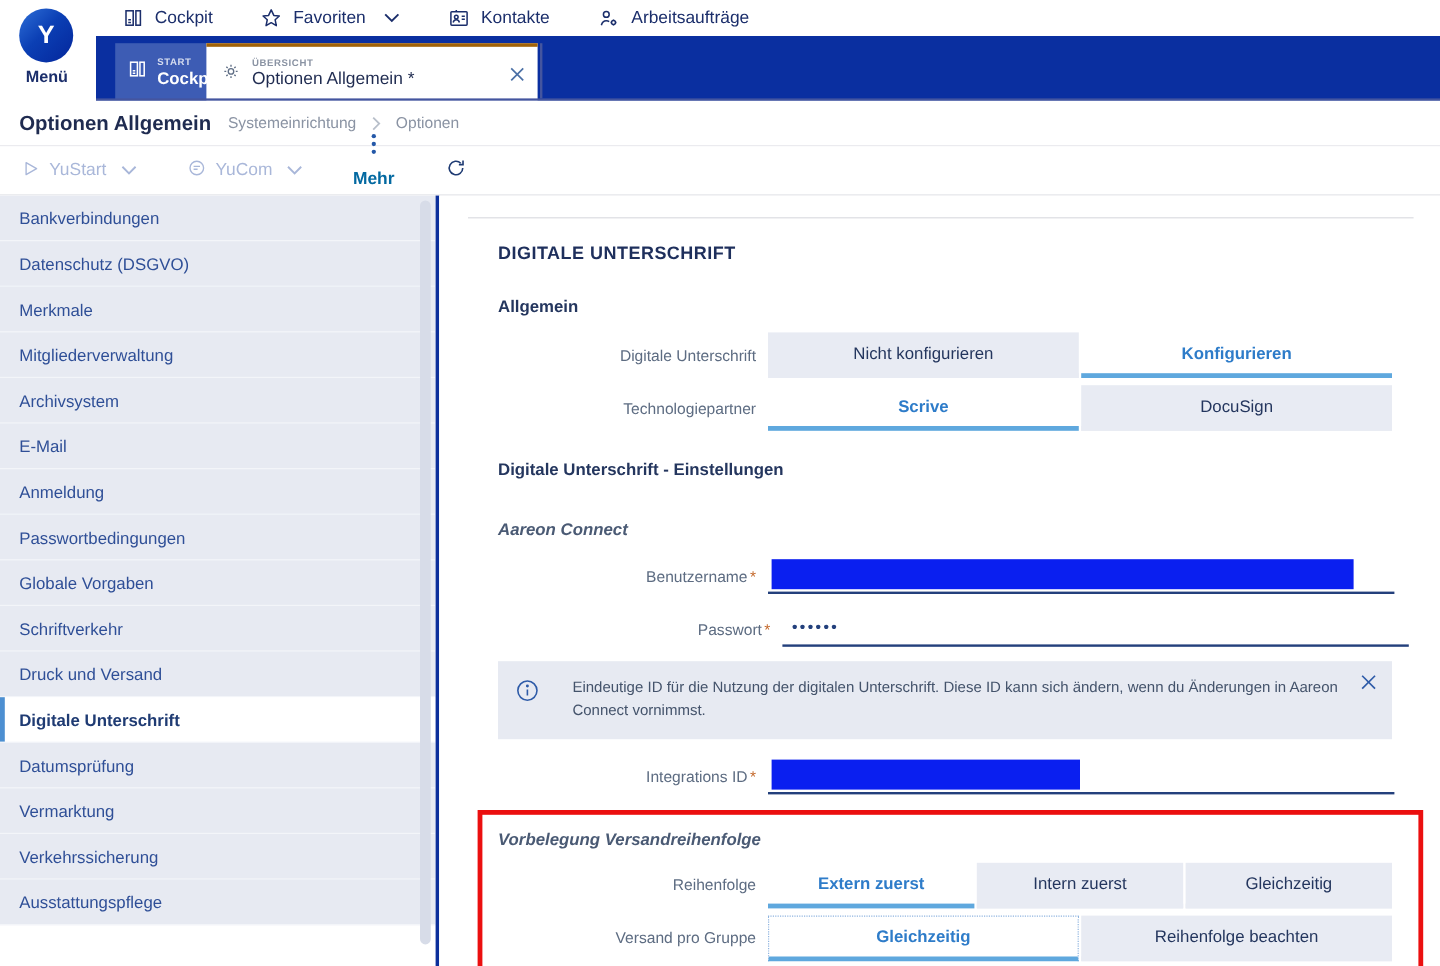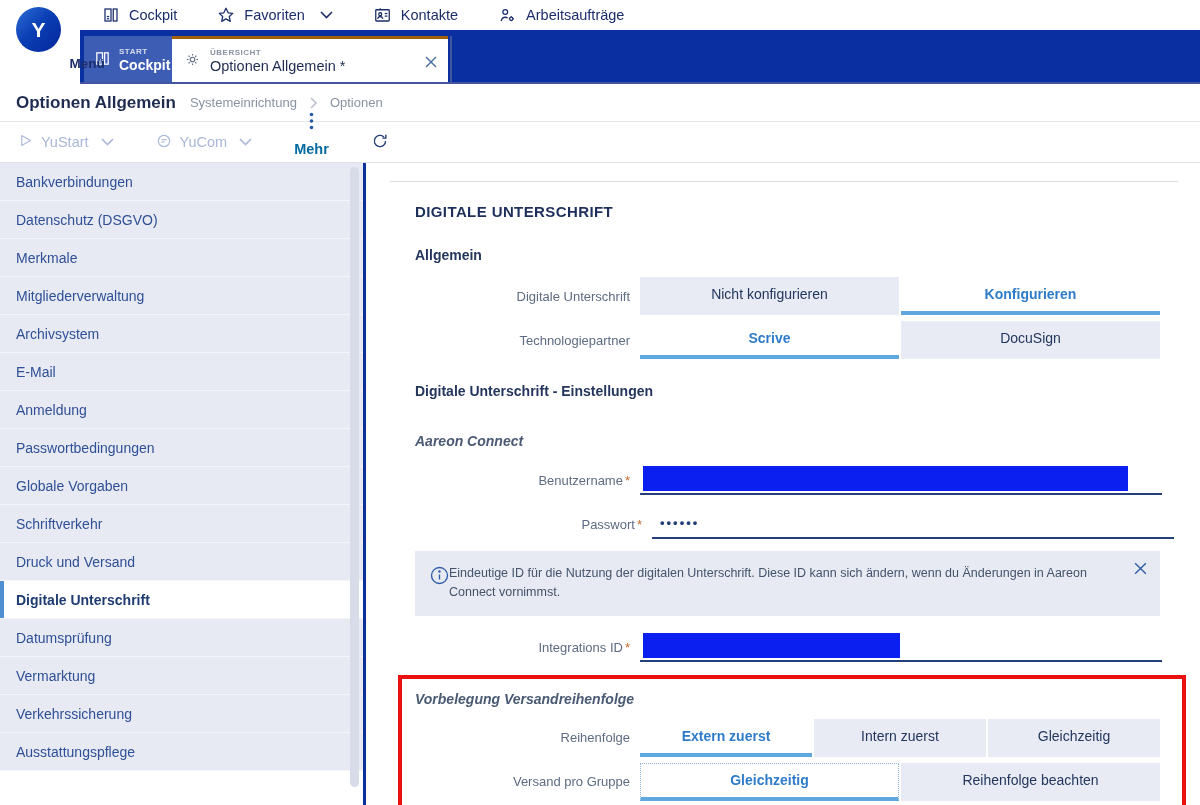--- a/index.html
+++ b/index.html
@@ -6,33 +6,33 @@
   .screen{position:relative;width:1200px;height:805px;background:#fff;overflow:hidden;
           font-family:"Liberation Sans",sans-serif;-webkit-font-smoothing:antialiased;}
 
   
   .logo-area{position:absolute;left:0;top:0;width:80px;height:84px;background:#fff;z-index:5;}
   .logo-circle{position:absolute;left:16px;top:7px;width:45px;height:45px;border-radius:50%;
                background:linear-gradient(135deg,#2E6FD8 0%,#0B3FB4 45%,#04269B 100%);
                color:#fff;display:flex;align-items:center;justify-content:center;
                font-size:21px;font-weight:bold;cursor:pointer;}
   .logo-label{position:absolute;left:0;top:56px;width:78px;text-align:center;
-              font-size:13.5px;font-weight:bold;color:#1B2E6B;margin-left:48px;}
+              font-size:13.5px;font-weight:bold;color:#1B2E6B;}
 
   
   .utilbar{position:absolute;left:80px;top:0;right:0;height:30px;background:#fff;
            display:flex;align-items:center;gap:40px;padding-left:22px;
            color:#1B2E6B;font-size:14.5px;}
   .util-item{display:flex;align-items:center;gap:9px;cursor:pointer;white-space:nowrap;}
   .util-item svg{display:block;}
 
   
   .tabbar{position:absolute;left:80px;top:30px;right:0;height:54px;background:#0A2FA0;}
   .tabbar::after{content:"";position:absolute;left:0;right:0;bottom:0;height:2px;background:#44559F;}
-  .tab-start{position:absolute;left:4px;top:6px;bottom:0;width:92px;background:#3D5CB4;
+  .tab-start{position:absolute;left:16px;top:6px;bottom:0;width:92px;background:#3D5CB4;
              display:flex;align-items:center;gap:8px;padding:0 8px 0 10px;box-sizing:border-box;cursor:pointer;}
   .tab-start .tab-texts{display:flex;flex-direction:column;line-height:1.15;}
   .tab-kicker{font-size:8px;font-weight:bold;letter-spacing:.5px;color:rgba(255,255,255,.78);text-transform:uppercase;}
   .tab-start .tab-label{font-size:14px;font-weight:bold;color:#fff;}
   .tab-active{position:absolute;left:92px;top:6px;bottom:0;width:276px;background:#fff;
               border-top:3px solid #a16207;box-sizing:border-box;
               display:flex;align-items:center;gap:9px;padding:0 10px 0 12px;cursor:pointer;}
   .tab-active .tab-texts{display:flex;flex-direction:column;line-height:1.2;flex:1;min-width:0;}
   .tab-active .tab-kicker{color:#8A93A3;}
   .tab-active .tab-label{font-size:14.5px;color:#1F2B50;white-space:nowrap;}
@@ -87,21 +87,21 @@
   .opt.focus{border:1px dotted #8FB4DF;border-bottom:4px solid #5FA8DE;}
 
   .field-row{display:grid;grid-template-columns:264px 522px;column-gap:10px;}
   .field-ctrl{border-bottom:2px solid #23407C;height:28px;position:relative;cursor:text;}
   .redact{position:absolute;left:3px;top:1px;height:25px;background:#0A1FF0;}
   .redact.user{width:485px;}
   .redact.intid{width:257px;}
   .pw-dots{position:absolute;left:8px;top:6px;font-size:13px;font-weight:bold;
            letter-spacing:2px;color:#23407C;}
 
-  .info{margin:12px 0 0 49px;width:745px;background:#E7EAF2;display:flex;gap:0;
+  .info{margin:12px 0 0 49px;width:745px;background:#E7EAF2;display:flex;gap:28px;
         padding:13px 40px 13px 15px;box-sizing:border-box;position:relative;}
   .info-text{font-size:12.5px;color:#44536B;line-height:1.55;max-width:640px;}
   .info-icon{flex:0 0 auto;margin-top:2px;color:#2E5BA8;display:flex;}
   .info-close{position:absolute;right:12px;top:10px;color:#2E5BA8;cursor:pointer;display:flex;}
 
   .redbox{margin:13px 0 0 32px;width:788px;border:4px solid #EB0F0F;box-sizing:border-box;
           padding:12px 22px 14px 13px;}
   .redbox .h3{margin:0;}
   .redbox .rows{margin-top:12px;}
   .redbox .form-row{grid-template-columns:215px 520px;}

